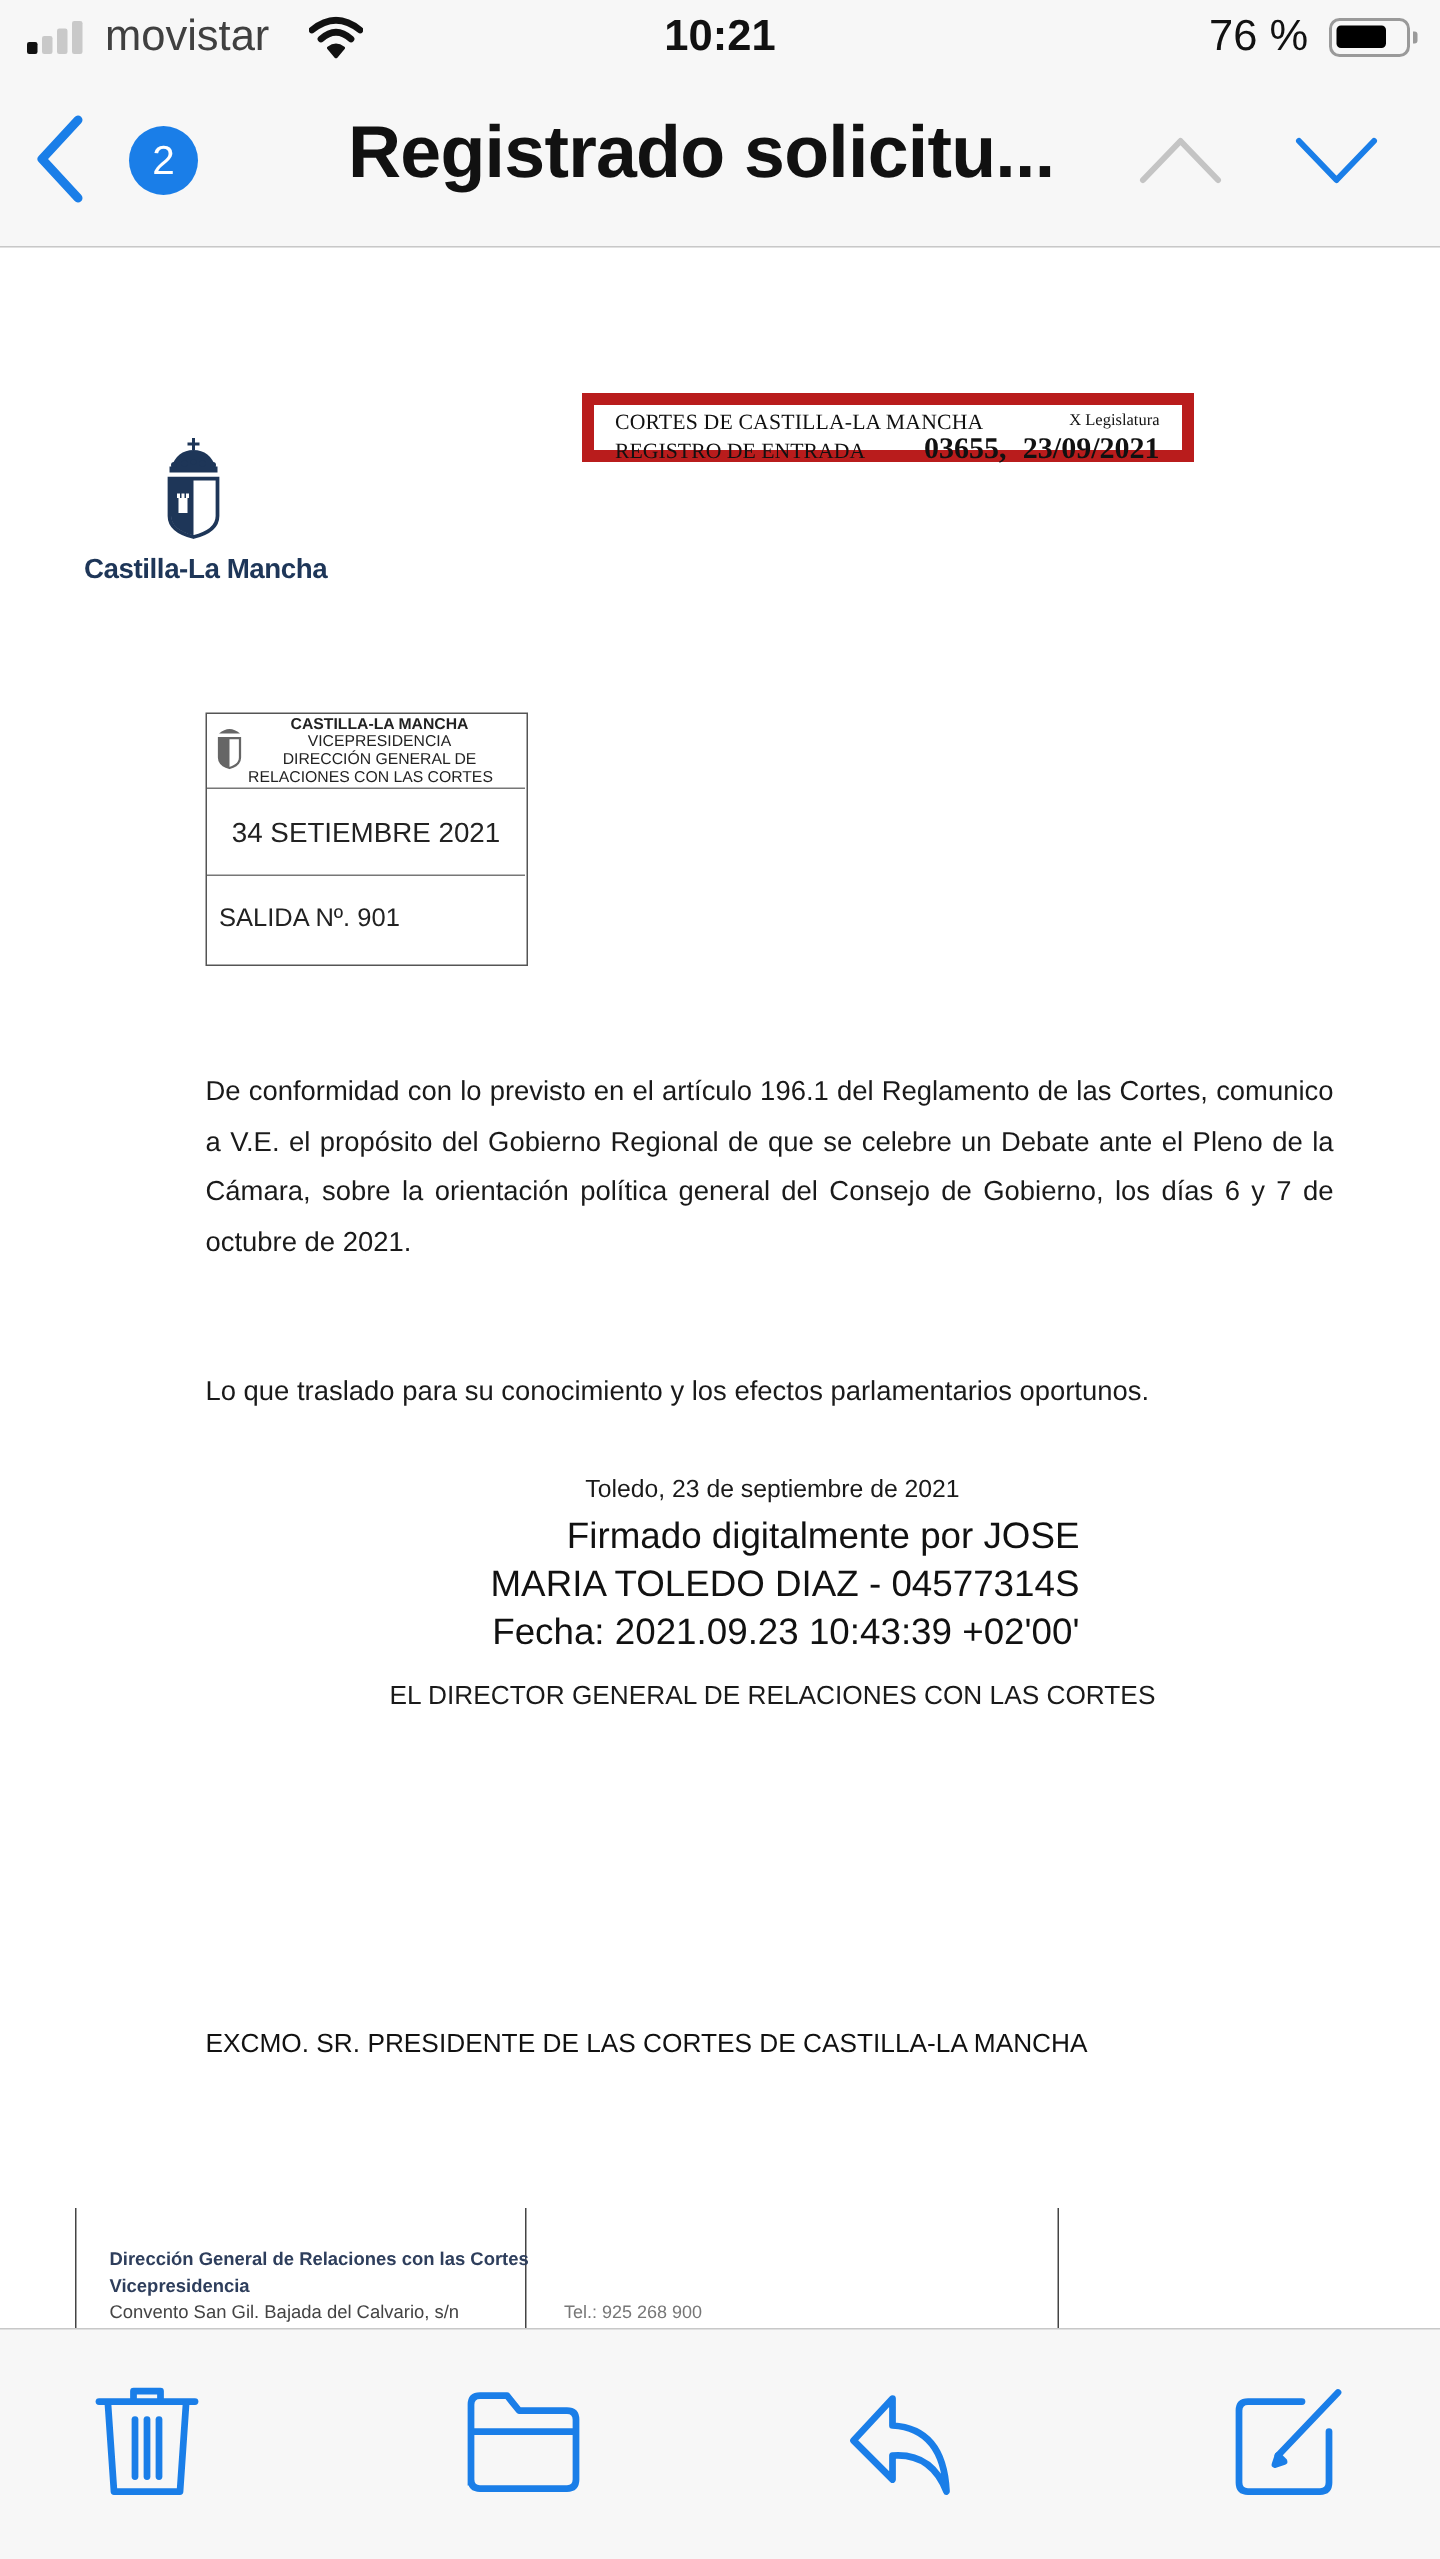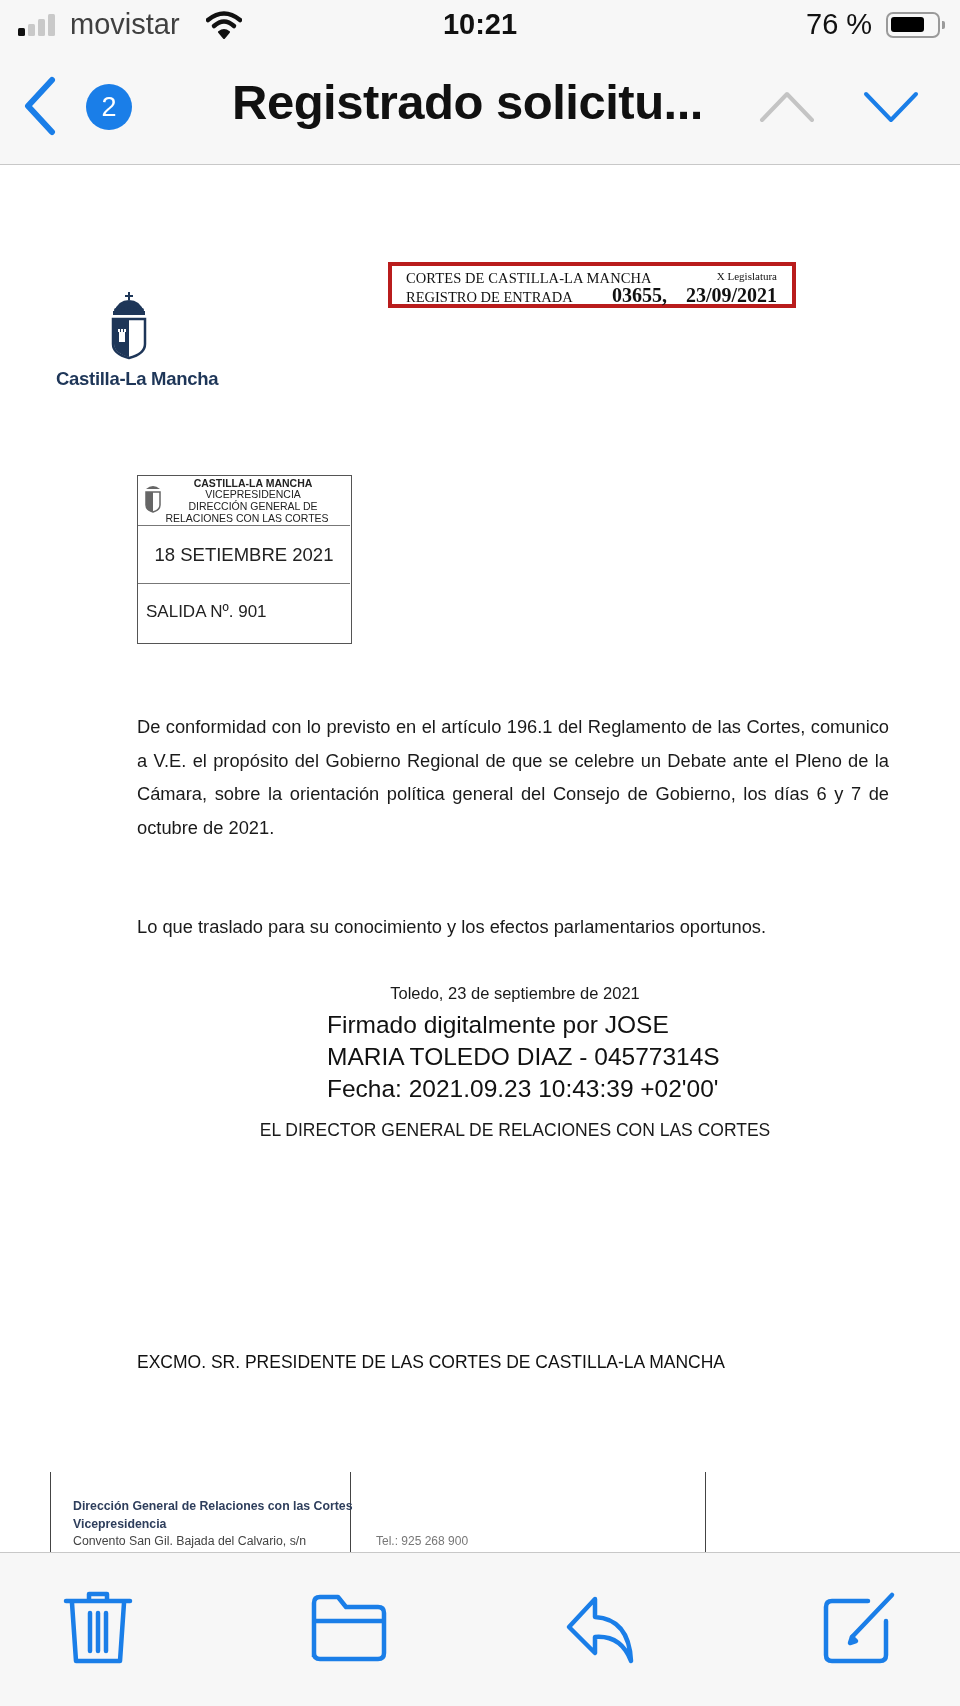--- a/index.html
+++ b/index.html
@@ -23,21 +23,21 @@
   .nav-bar { position: absolute; left: 0; top: 52px; width: 960px; height: 113px; background: #f7f7f7; border-bottom: 1.5px solid #c8c8c8; }
   .back-btn { position: absolute; left: 18px; top: 24px; width: 44px; height: 60px; }
   .badge { position: absolute; left: 86px; top: 32px; width: 46px; height: 46px; border-radius: 50%; background: #1a7ee8; color: #fff; font-size: 27px; text-align: center; line-height: 46px; }
   .nav-title { position: absolute; left: 232px; top: 22px; font-size: 49px; font-weight: bold; color: #111; letter-spacing: -0.5px; }
   .prev-btn { position: absolute; left: 758px; top: 34px; width: 58px; height: 42px; }
   .next-btn { position: absolute; left: 862px; top: 34px; width: 58px; height: 42px; }
 
   
   .doc { position: absolute; left: 0; top: 166px; width: 960px; height: 1386px; background: #fff; }
 
-  .reg-stamp { position: absolute; left: 388px; top: 96px; width: 408px; height: 46px; border: 4px solid #b91c1c; font-family: "Liberation Serif", serif; color: #111; }
+  .reg-stamp { position: absolute; left: 388px; top: 96px; width: 408px; height: 46px; border: 8px solid #b91c1c; font-family: "Liberation Serif", serif; color: #111; }
   .reg-stamp .r1 { position: absolute; left: 14px; top: 4px; font-size: 14.5px; letter-spacing: 0.1px; }
   .reg-stamp .r1b { position: absolute; right: 15px; top: 4px; font-size: 11px; }
   .reg-stamp .r2 { position: absolute; left: 14px; top: 23px; font-size: 14.5px; }
   .reg-stamp .num { position: absolute; left: 220px; top: 18px; font-size: 20px; font-weight: bold; }
   .reg-stamp .date { position: absolute; right: 15px; top: 18px; font-size: 20px; font-weight: bold; }
 
   .logo { position: absolute; left: 54px; top: 126px; width: 150px; height: 100px; }
   .logo-text { position: absolute; left: 56px; top: 202px; font-size: 18.5px; font-weight: bold; color: #1e3658; letter-spacing: -0.3px; }
 
   .exit-stamp { position: absolute; left: 137px; top: 309px; width: 215px; height: 169px; border: 1.5px solid #555; color: #222; }
@@ -48,21 +48,21 @@
   .exit-stamp .h2 { top: 12px; }
   .exit-stamp .h3 { top: 24px; }
   .exit-stamp .h4 { top: 36px; left: 6px; width: 206px; }
   .exit-stamp .date { position: absolute; left: 0; top: 50px; width: 212px; height: 58px; border-bottom: 1.5px solid #777; text-align: center; font-size: 18.5px; line-height: 58px; }
   .exit-stamp .out { position: absolute; left: 8px; top: 126px; font-size: 17px; }
 
   .body-text { position: absolute; left: 137px; top: 544px; width: 752px; font-size: 18.3px; line-height: 33.5px; text-align: justify; color: #1a1a1a; }
   .closing { position: absolute; left: 137px; top: 750px; font-size: 18.3px; color: #1a1a1a; }
 
   .place-date { position: absolute; left: 0; width: 1030px; top: 818px; text-align: center; font-size: 16.5px; color: #1a1a1a; }
-  .sig { position: absolute; left: 327px; top: 843px; font-size: 24.5px; line-height: 32px; color: #111; }
+  .sig { position: absolute; left: 327px; top: 843px; font-size: 24.5px; line-height: 32px; color: #111; text-align: right; }
   .director { position: absolute; left: 0; width: 1030px; top: 954px; text-align: center; font-size: 17.5px; color: #1a1a1a; }
 
   .addressee { position: absolute; left: 137px; top: 1186px; font-size: 17.5px; font-weight: normal; color: #111; }
 
   .footer { position: absolute; left: 0; top: 1306px; width: 960px; height: 80px; padding-left: 40px; }
   .vline { position: absolute; top: 0; height: 80px; width: 1.2px; background: #444; }
   .f-bold { position: absolute; left: 73px; font-size: 12.3px; font-weight: bold; color: #2e3e5c; }
   .f-norm { position: absolute; left: 73px; font-size: 12.3px; color: #444; }
   .f-grey { position: absolute; font-size: 12px; color: #777; }
 
@@ -146,21 +146,21 @@
       <svg class="mini-logo" viewBox="0 0 18 32">
         <path d="M2 8 Q9 2 16 8 Z" fill="#666"></path>
         <path d="M2 11 L16 11 L16 24 Q16 29 9 31 Q2 29 2 24 Z" fill="none" stroke="#666" stroke-width="1.5"></path>
         <path d="M2 11 L9 11 L9 31 Q2 29 2 24 Z" fill="#666"></path>
       </svg>
       <div class="h h1">CASTILLA-LA MANCHA</div>
       <div class="h h2">VICEPRESIDENCIA</div>
       <div class="h h3">DIRECCIÓN GENERAL DE</div>
       <div class="h h4">RELACIONES CON LAS CORTES</div>
     </div>
-    <div class="date">18 SETIEMBRE 2021</div>
+    <div class="date">34 SETIEMBRE 2021</div>
     <div class="out">SALIDA Nº.  901</div>
   </div>
 
   <p class="body-text">De conformidad con lo previsto en el artículo 196.1 del Reglamento de las Cortes, comunico a V.E. el propósito del Gobierno Regional de que se celebre un Debate ante el Pleno de la Cámara, sobre la orientación política general del Consejo de Gobierno, los días 6 y 7 de octubre de 2021.</p>
   <p class="closing">Lo que traslado para su conocimiento y los efectos parlamentarios oportunos.</p>
 
   <div class="place-date">Toledo, 23 de septiembre de 2021</div>
   <div class="sig">
     <div>Firmado digitalmente por JOSE</div>
     <div>MARIA TOLEDO DIAZ - 04577314S</div>

